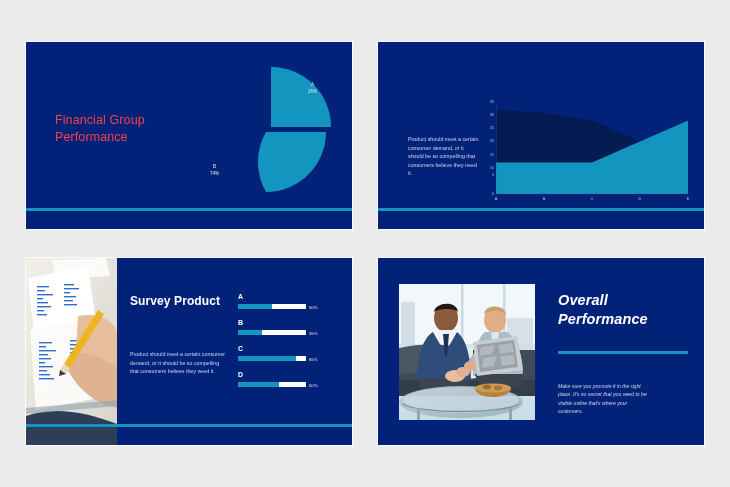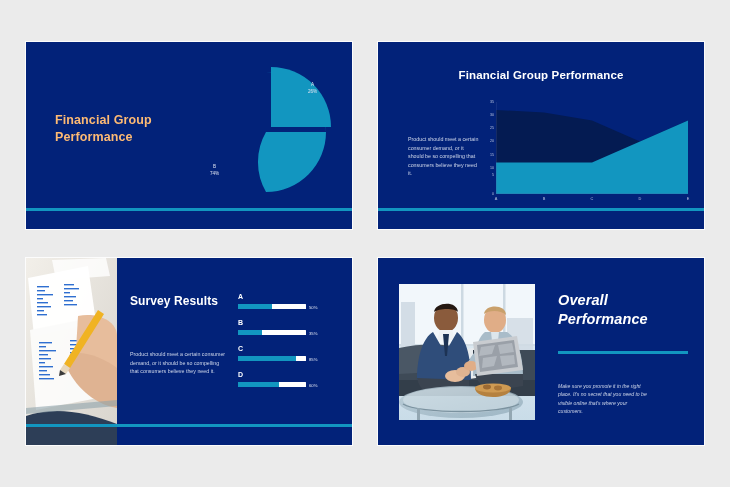--- a/index.html
+++ b/index.html
@@ -30,22 +30,22 @@
   .footer-rule {
     position: absolute; left: 0; right: 0;
     height: 3px; background: #1296c0;
   }
   .s1-rule, .s2-rule, .s3-rule { bottom: 18px; }
 
   
   .s1-title {
     position: absolute; left: 29px; top: 70px;
     width: 140px;
-    color: #fdba74;
-    font-size: 12.5px; font-weight: bold;
+    color: #ef4444;
+    font-size: 12.5px; font-weight: normal;
     line-height: 1.32;
     letter-spacing: 0.1px;
   }
   .pie-wrap { position: absolute; left: 178px; top: 16px; width: 140px; height: 148px; }
   .pie-label {
     position: absolute;
     color: #dfe4f2;
     font-size: 4.6px;
     line-height: 1.45;
     text-align: center;
@@ -162,21 +162,20 @@
         <path d="M 67 69 L 67 9 A 60 60 0 0 1 127 69 Z" fill="#1296c0"></path>
       </svg>
       <div class="pie-label pie-label-a"><span>A</span><br><span>26%</span></div>
       <div class="pie-label pie-label-b"><span>B</span><br><span>74%</span></div>
     </div>
 
     <div class="footer-rule s1-rule"></div>
   </div>
 
   <div class="slide" id="slide-2">
-    <div class="s2-title">Financial Group Performance</div>
     <div class="s2-body">Product should meet a certain consumer demand, or it should be so compelling that consumers believe they need it.</div>
 
     <div class="area-chart">
       <svg viewBox="0 0 192 92" width="192" height="92" preserveAspectRatio="none">
 
         <path d="M 0 92 L 0 7.9 L 48 10.5 L 96 18.4 L 144 39.4 L 192 18.4 L 192 92 Z" fill="#041b52"></path>
 
         <path d="M 0 92 L 0 60.4 L 48 60.4 L 96 60.4 L 144 39.4 L 192 18.4 L 192 92 Z" fill="#1296c0"></path>
         <line x1="0" y1="0" x2="0" y2="92" stroke="#4b5fa0" stroke-width="0.5"></line>
         <line x1="0" y1="92" x2="192" y2="92" stroke="#4b5fa0" stroke-width="0.5"></line>
@@ -257,21 +256,21 @@
         <polygon points="38,106 72,52 78,56 44,110" fill="#f0b323"></polygon>
         <polygon points="34,112 38,106 44,110 40,116" fill="#e7d7bd"></polygon>
         <polygon points="34,112 40,116 33,118" fill="#3a3a3a"></polygon>
 
         <path d="M 0 158 C 28 148 60 154 91 166 L 91 187 L 0 187 Z" fill="#2d3e57"></path>
 
         <path d="M 0 150 L 91 142 L 91 148 L 0 156 Z" fill="#8fa3ab" opacity="0.6"></path>
       </svg>
     </div>
 
-    <div class="s3-title">Survey Results</div>
+    <div class="s3-title">Survey Product</div>
     <div class="s3-body">Product should meet a certain consumer demand, or it should be so compelling that consumers believe they need it.</div>
 
     <div class="survey-list">
       <div class="survey-row">
         <div class="survey-letter">A</div>
         <div class="survey-track">
           <div class="survey-fill" style="width:50%"></div>
           <div class="survey-pct">50%</div>
         </div>
       </div>

